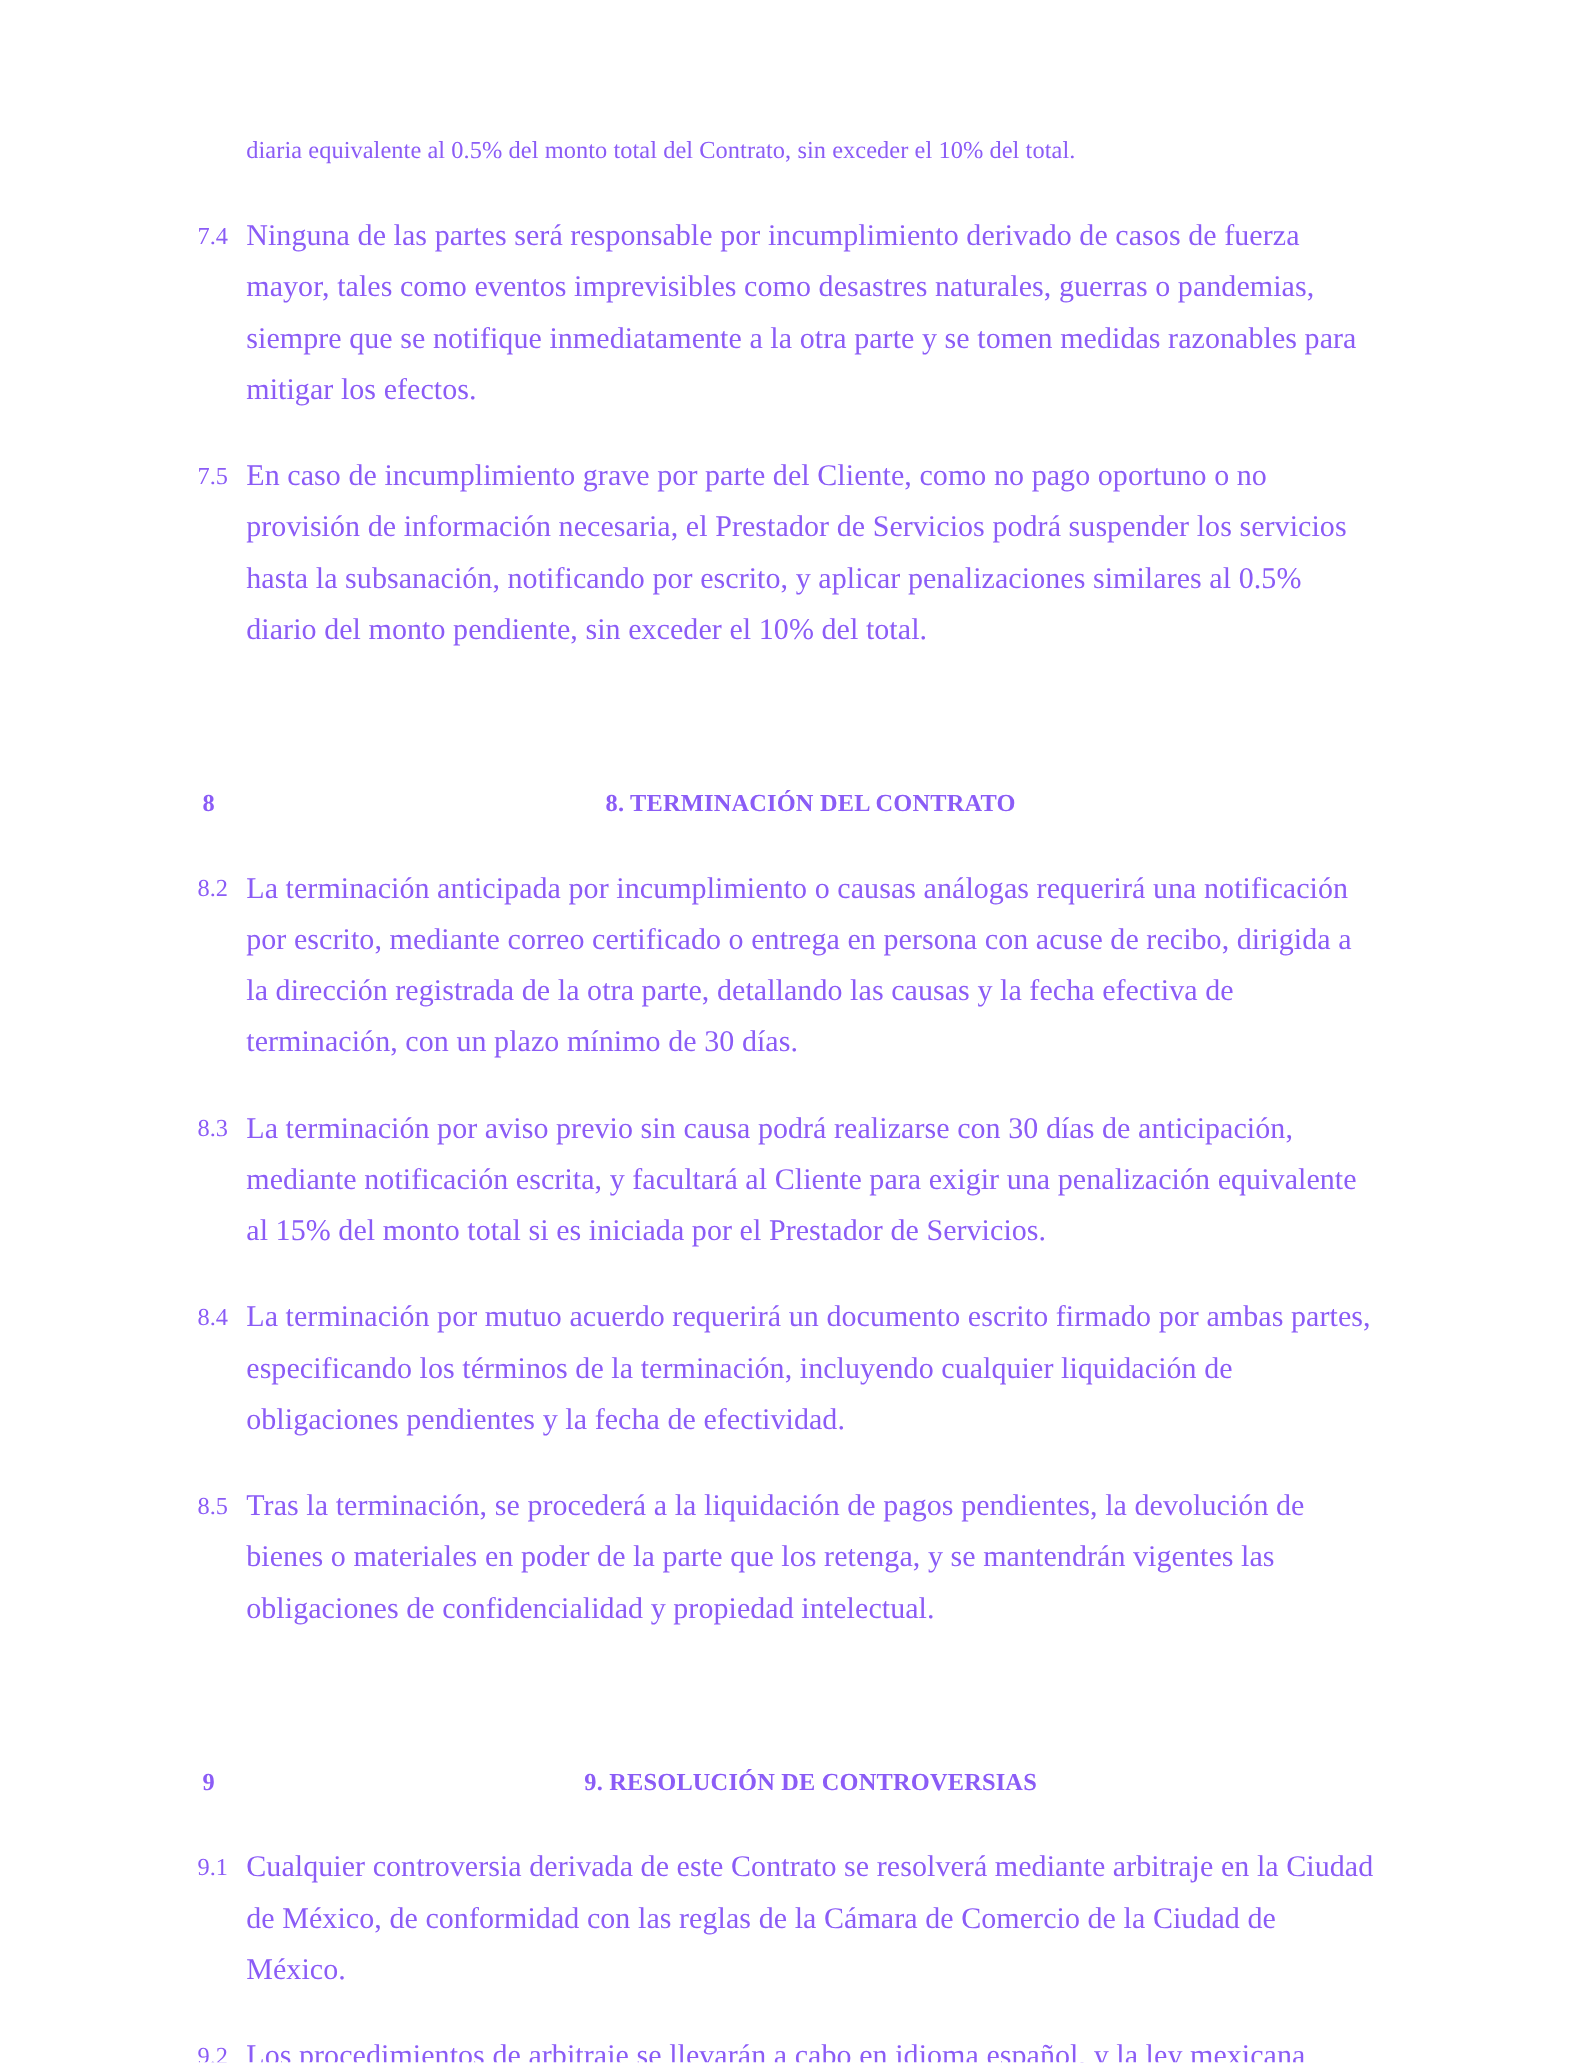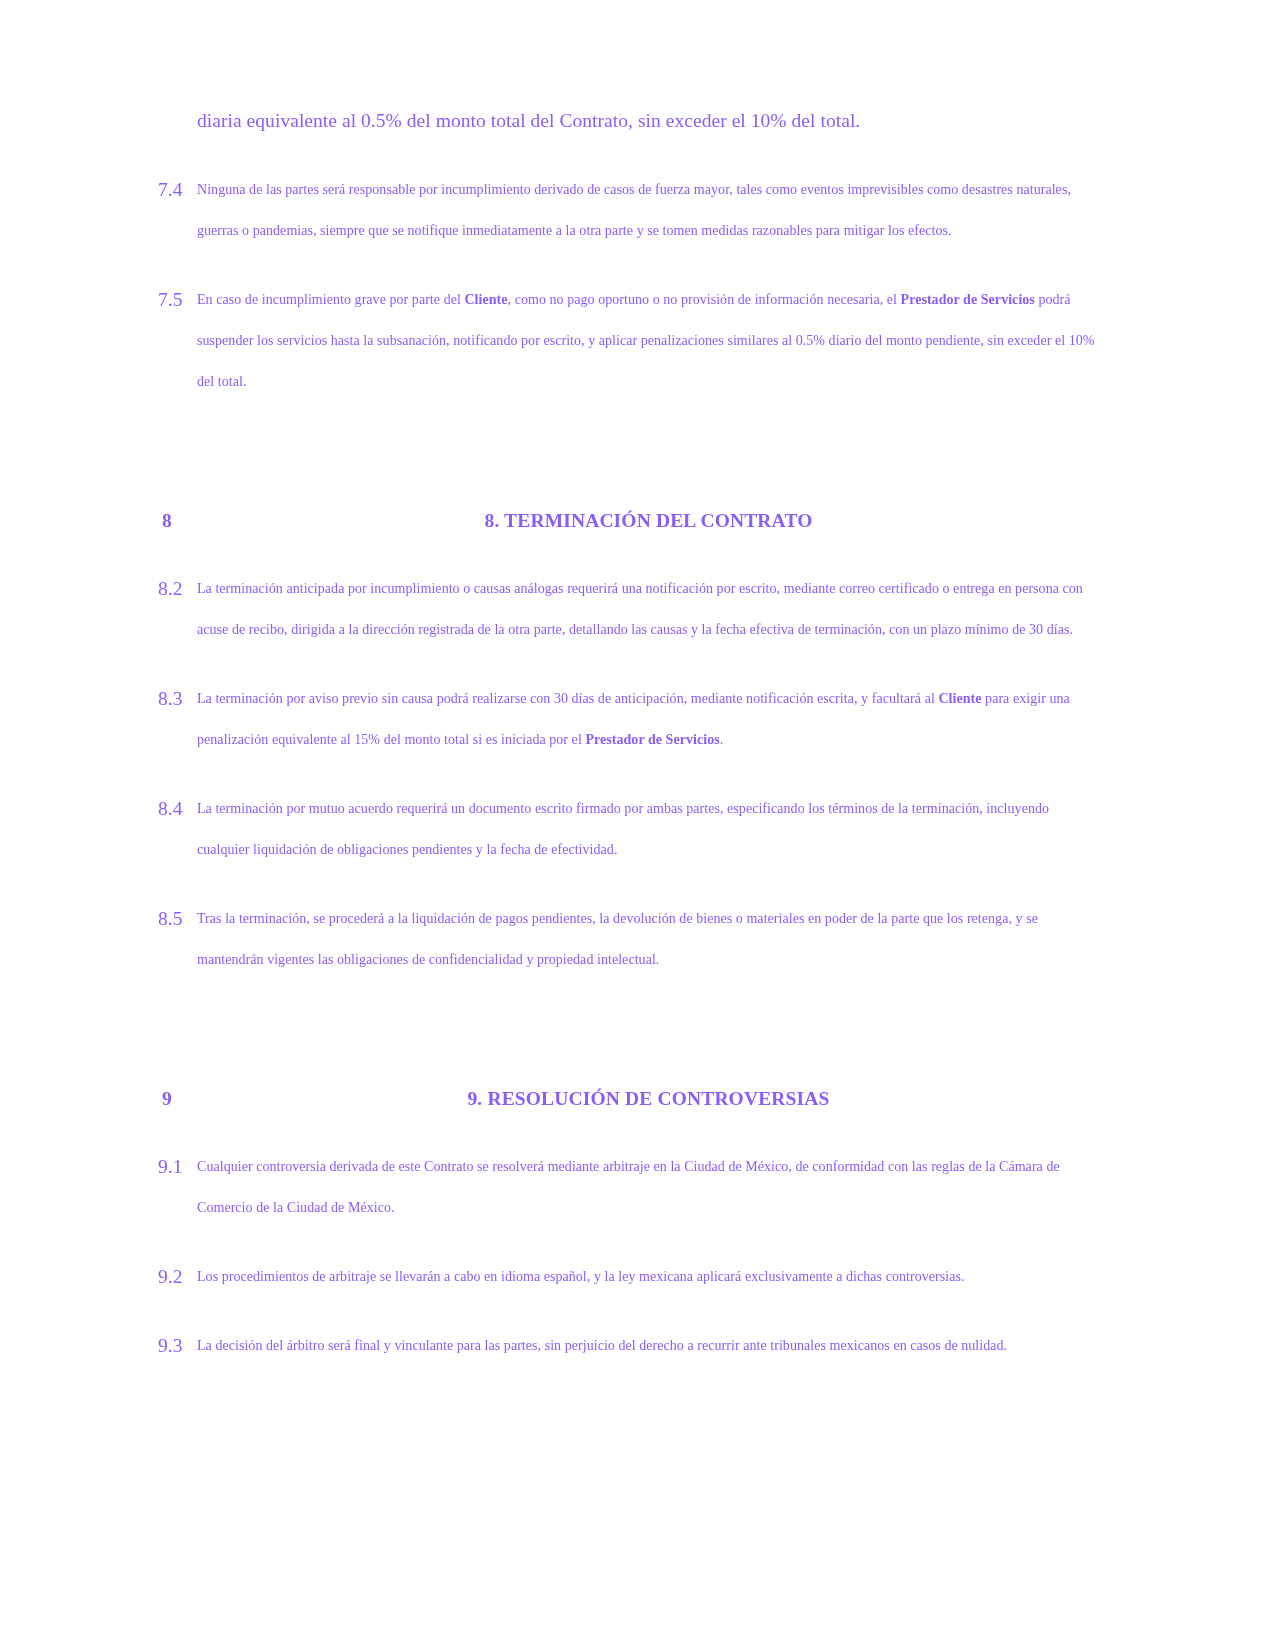--- a/index.html
+++ b/index.html
@@ -43,26 +43,26 @@
     flex: 0 0 57px;
     font-size: 19.5px;
     line-height: 41px;
     text-align: left;
     padding-left: 18px;
     box-sizing: border-box;
     white-space: nowrap;
   }
   .clause-body {
     flex: 1 1 auto;
-    font-size: 14px;
+    font-size: 24px;
     line-height: 41px;
     letter-spacing: 0.05px;
     text-align: left;
   }
-  .clause-body b { font-weight: 700; }
+  .clause-body b { font-weight: 400; }
 
   
   .heading {
     display: flex;
     align-items: flex-start;
     margin-top: 66px;
     margin-bottom: 8px;
   }
   .heading-num {
     flex: 0 0 57px;

